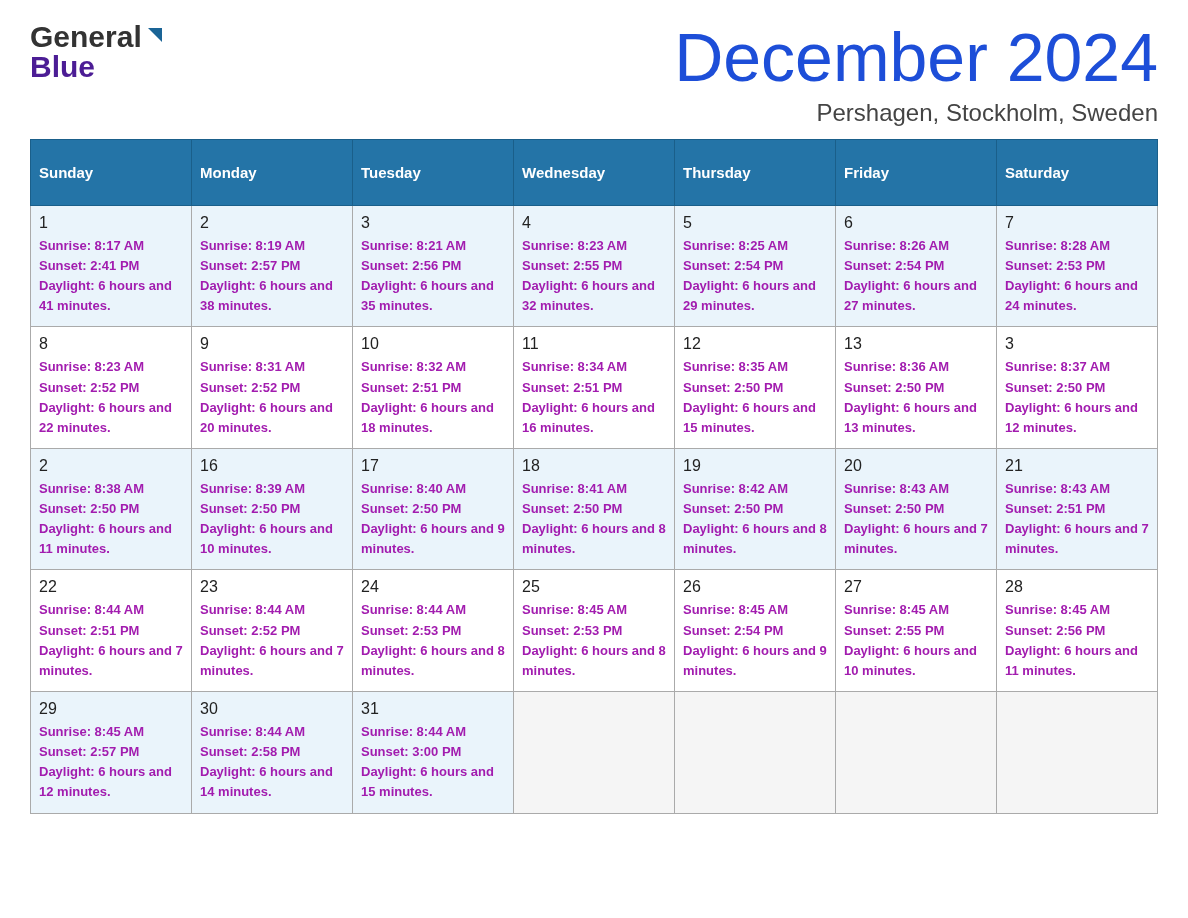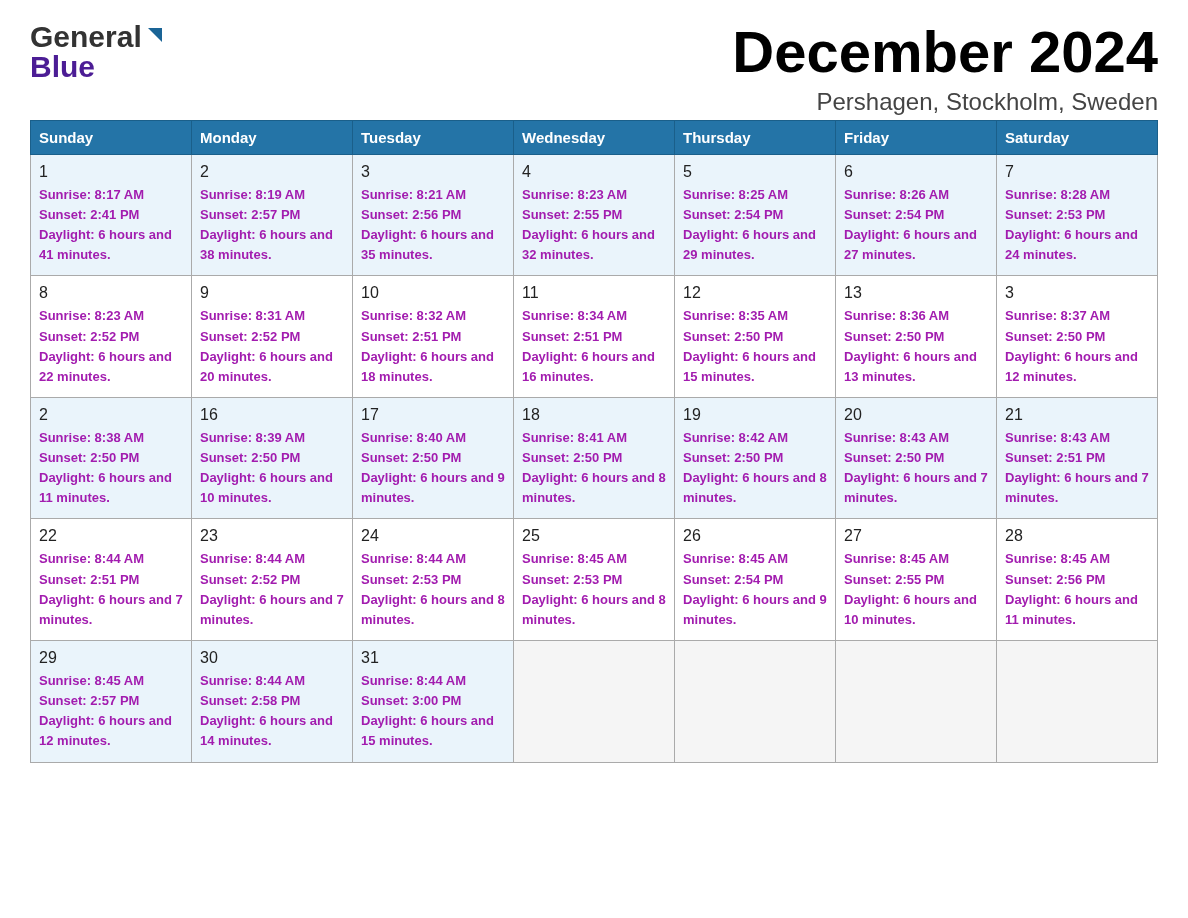--- a/index.html
+++ b/index.html
@@ -7,52 +7,52 @@
       font-family: Arial, sans-serif;
       background: #ffffff;
       padding: 20px 30px;
       width: 1188px;
       min-height: 918px;
     }
     .header {
       display: flex;
       justify-content: space-between;
       align-items: flex-start;
-      margin-bottom: 4px;
+      margin-bottom: 12px;
     }
     .logo {
       display: flex;
       flex-direction: column;
       align-items: flex-start;
     }
     .title-block {
       text-align: right;
     }
     .month-title {
-      font-size: 58px;
-      font-weight: bold;
-      color: #000000;
+      font-size: 68px;
+      font-weight: normal;
+      color: #1d4ed8;
       line-height: 1.1;
     }
     .subtitle {
       font-size: 24px;
       color: #444;
       margin-top: 4px;
     }
     table {
       width: 100%;
       border-collapse: collapse;
       table-layout: fixed;
     }
     thead tr th {
       background: #2474a7;
       color: #ffffff;
       font-size: 15px;
       font-weight: bold;
-      padding: 8px 8px;
+      padding: 24px 8px;
       border: 1px solid #1a5f8a;
       text-align: left;
     }
     tbody tr td {
       border: 1px solid #aaa;
       vertical-align: top;
       padding: 8px 8px 10px 8px;
       font-size: 13px;
       color: #222;
       height: 110px;

